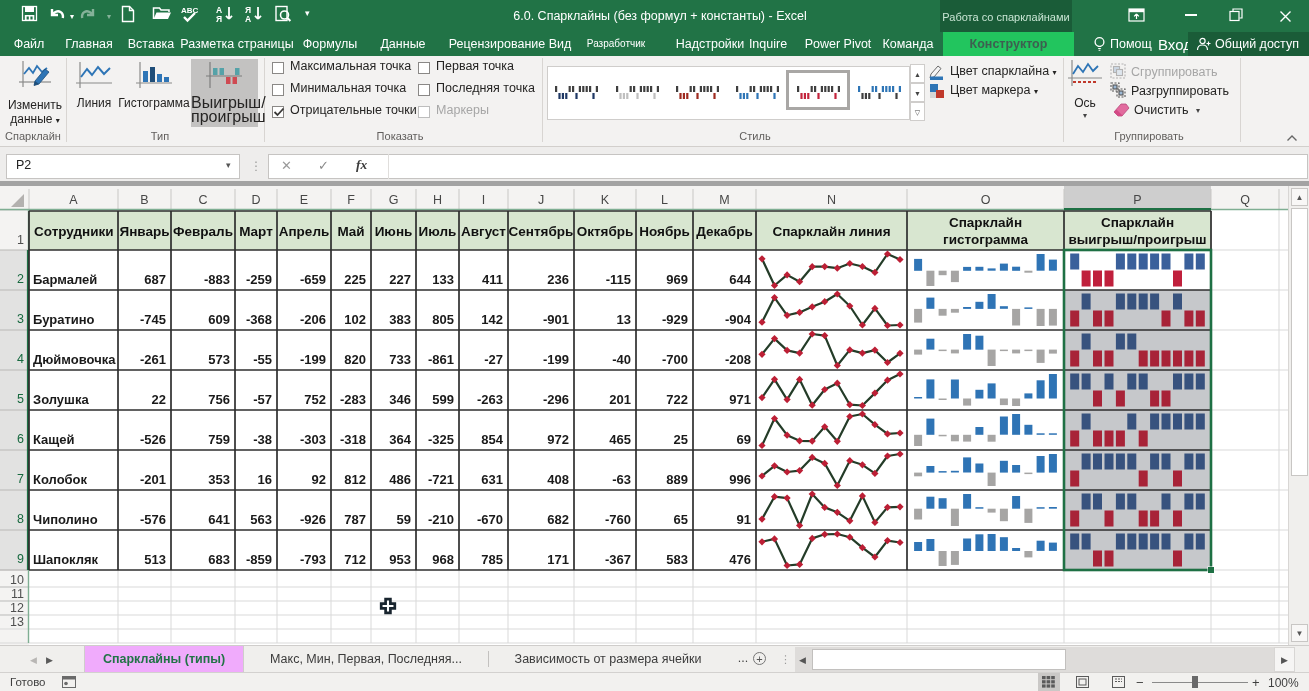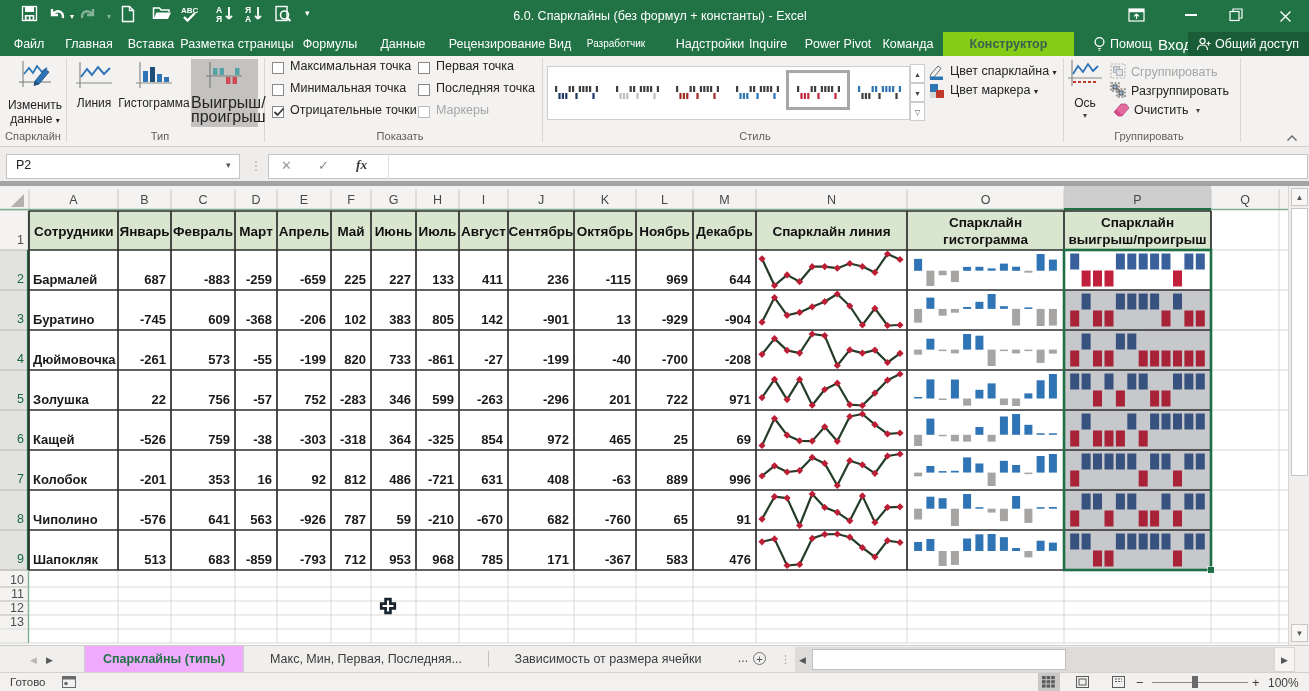--- a/index.html
+++ b/index.html
@@ -44,20 +44,21 @@
         <text x="0" y="17" font-size="8.5" font-weight="bold" fill="#fff" font-family="Liberation Sans">А</text>
         <path d="M13 2 v12 M13 14 l-3 -3.2 M13 14 l3 -3.2" stroke="#fff" stroke-width="1.8" fill="none"></path>
       </svg></div>
     <div style="position:absolute;left:274px;top:5px;opacity:1"><svg width="18" height="18" viewBox="0 0 18 18">
         <rect x="2" y="1.5" width="11" height="14" fill="none" stroke="#fff" stroke-width="1.4"></rect>
         <circle cx="10.5" cy="10" r="4" fill="none" stroke="#fff" stroke-width="1.6"></circle>
         <path d="M13.4 13 l3 3" stroke="#fff" stroke-width="2"></path>
       </svg></div>
     <div class="abs" style="left:305px;top:8px;color:#fff;font-size:9px">▾</div>
     <div class="abs" style="left:400px;top:0;width:520px;height:32px;line-height:32px;text-align:center;color:#fff;font-size:12.5px">6.0. Спарклайны (без формул + константы) - Excel</div>
+    <div class="abs" style="left:940px;top:0;width:132px;height:32px;background:#1a5c38;color:#c9e5d4;font-size:11px;text-align:center;line-height:34px;white-space:nowrap">Работа со спарклайнами</div>
     <div class="abs" style="left:1128px;top:7px"><svg width="18" height="18" viewBox="0 0 18 18">
         <rect x="1" y="2" width="15" height="12" fill="none" stroke="#fff" stroke-width="1.2"></rect>
         <rect x="1" y="2" width="15" height="3.2" fill="#fff"></rect>
         <path d="M8.5 12 v-5 M8.5 7 l-2.4 2.4 M8.5 7 l2.4 2.4" stroke="#fff" stroke-width="1.2" fill="none"></path>
       </svg></div>
     <div class="abs" style="left:1185px;top:14px;width:12px;height:2px;background:#fff"></div>
     <div class="abs" style="left:1229px;top:8px"><svg width="14" height="14" viewBox="0 0 14 14" fill="none" stroke="#fff" stroke-width="1.2">
         <rect x="1" y="3.5" width="9" height="9"></rect>
         <path d="M4 3.5 V1 h9 v9 h-2.5"></path>
       </svg></div>
@@ -72,21 +73,21 @@
     <div class="abs" style="left:167px;top:0;width:140px;height:24px;line-height:24px;text-align:center;color:#fff;font-size:12.5px">Разметка страницы</div>
     <div class="abs" style="left:260px;top:0;width:140px;height:24px;line-height:24px;text-align:center;color:#fff;font-size:12.5px">Формулы</div>
     <div class="abs" style="left:333px;top:0;width:140px;height:24px;line-height:24px;text-align:center;color:#fff;font-size:12.5px">Данные</div>
     <div class="abs" style="left:427px;top:0;width:140px;height:24px;line-height:24px;text-align:center;color:#fff;font-size:12.5px">Рецензирование</div>
     <div class="abs" style="left:490px;top:0;width:140px;height:24px;line-height:24px;text-align:center;color:#fff;font-size:12.5px">Вид</div>
     <div class="abs" style="left:546px;top:0;width:140px;height:24px;line-height:24px;text-align:center;color:#fff;font-size:10px">Разработчик</div>
     <div class="abs" style="left:640px;top:0;width:140px;height:24px;line-height:24px;text-align:center;color:#fff;font-size:12.5px">Надстройки</div>
     <div class="abs" style="left:698px;top:0;width:140px;height:24px;line-height:24px;text-align:center;color:#fff;font-size:12.5px">Inquire</div>
     <div class="abs" style="left:768px;top:0;width:140px;height:24px;line-height:24px;text-align:center;color:#fff;font-size:12.5px">Power Pivot</div>
     <div class="abs" style="left:838px;top:0;width:140px;height:24px;line-height:24px;text-align:center;color:#fff;font-size:12.5px">Команда</div>
-    <div class="abs" style="left:943px;top:0;width:131px;height:24px;background:#84cc16;color:#3d5f50;font-size:12.5px;font-weight:bold;text-align:center;line-height:24px">Конструктор</div>
+    <div class="abs" style="left:943px;top:0;width:131px;height:24px;background:#22c55e;color:#3d5f50;font-size:12.5px;font-weight:bold;text-align:center;line-height:24px">Конструктор</div>
     <div class="abs" style="left:1092px;top:4px"><svg width="15" height="17" viewBox="0 0 15 17">
         <circle cx="7.5" cy="6" r="4.4" fill="none" stroke="#fff" stroke-width="1.3"></circle>
         <path d="M5.8 10.5 h3.4 M6.2 12.5 h2.6 M6.6 14.3 h1.8" stroke="#fff" stroke-width="1.1"></path>
       </svg></div>
     <div class="abs" style="left:1110px;top:0;height:24px;line-height:25px;color:#fff;font-size:12.5px;white-space:nowrap">Помощ</div>
     <div class="abs" style="left:1158px;top:0;height:24px;line-height:25px;color:#fff;font-size:15px">Вход</div>
     <div class="abs" style="left:1188px;top:0;width:121px;height:24px;background:#1a5c38">
       <svg style="position:absolute;left:8px;top:4px" width="16" height="16" viewBox="0 0 16 16">
         <circle cx="6.5" cy="5" r="2.6" fill="none" stroke="#fff" stroke-width="1.2"></circle>
         <path d="M1.5 14 c0-3.3 2.2-5 5-5 s5 1.7 5 5" fill="none" stroke="#fff" stroke-width="1.2"></path>

